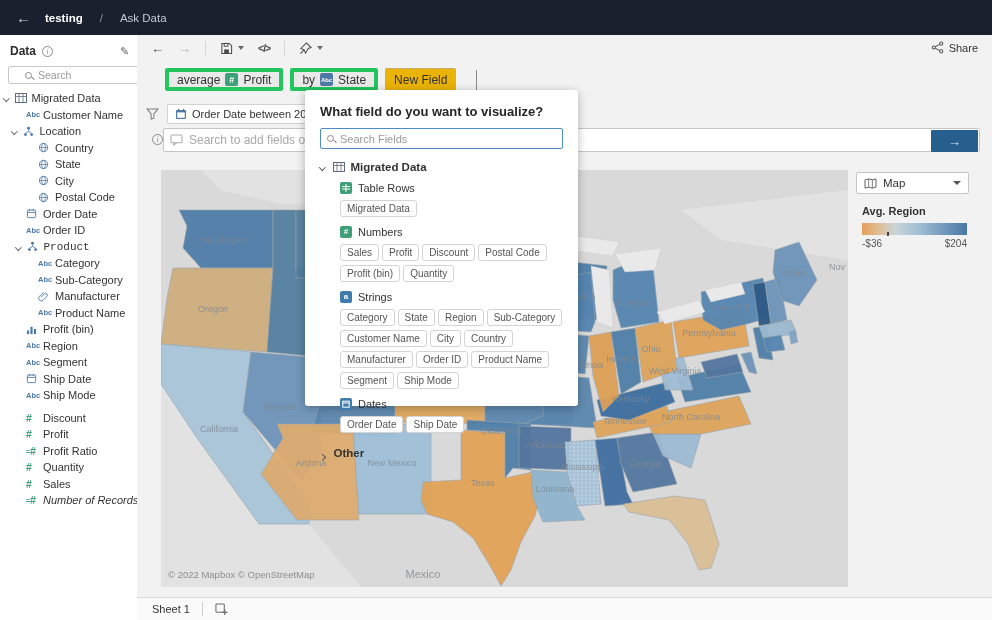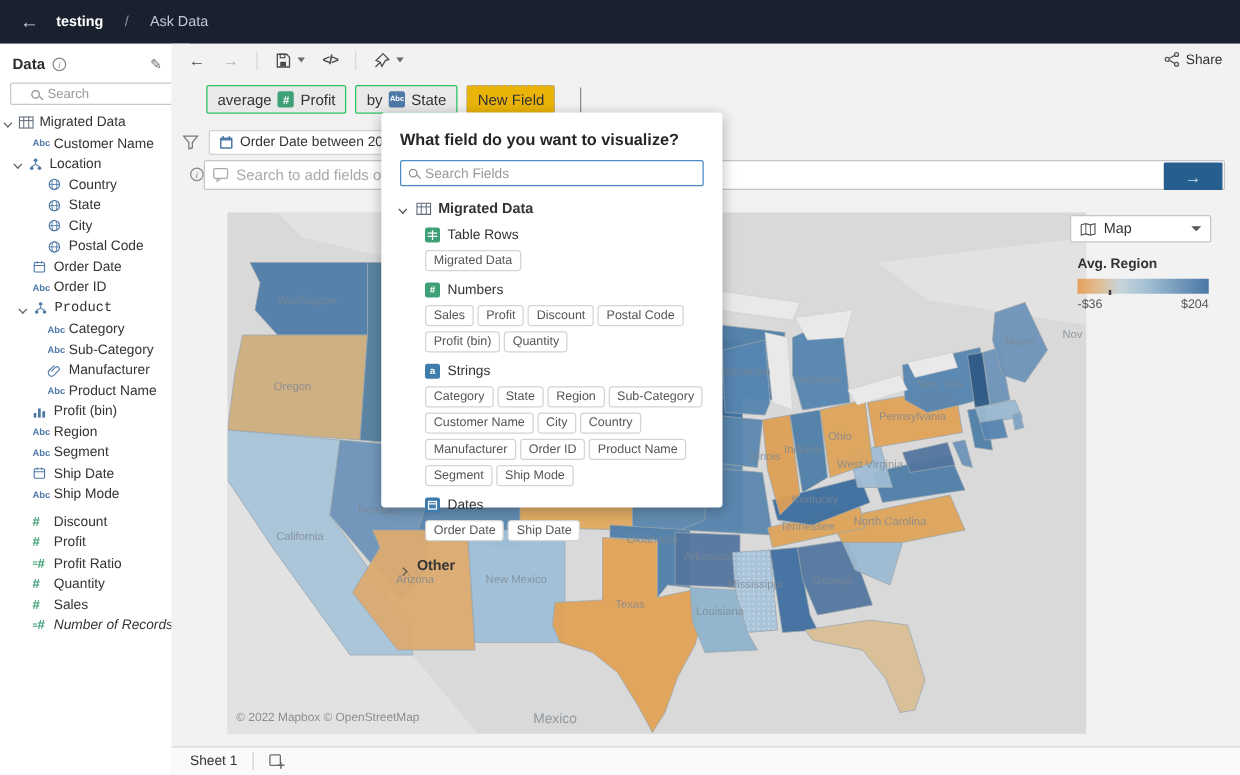--- a/index.html
+++ b/index.html
@@ -42,38 +42,38 @@
 
   .toolbar { position:absolute; top:0; left:0; width:855px; height:26px; display:flex; align-items:center; }
   .tb-ic { color:#4a4a4a; font-size:13px; margin-left:14px; display:flex; align-items:center; gap:2px; }
   .tb-ic.dis { color:#b5b5b5; }
   .tb-sep { width:1px; height:15px; background:#d7d7d7; margin-left:14px; }
   .tb-caret { width:0; height:0; border-left:3.5px solid transparent; border-right:3.5px solid transparent; border-top:4px solid #6a6a6a; margin-left:3px; }
   .tb-code { font-size:10.5px; font-weight:bold; color:#4a4a4a; letter-spacing:-1px; }
   .share { position:absolute; right:14px; top:6px; display:flex; align-items:center; gap:5px; font-size:11px; color:#333; }
 
   .query-row { position:absolute; top:33px; left:28px; display:flex; align-items:center; gap:7px; }
-  .qchip { height:23px; background:#e9e9e9; border:1px solid #22c55e; border-radius:2px; display:flex; align-items:center; gap:5px; padding:0 8px; font-size:12px; color:#333; }
+  .qchip { height:23px; background:#e9e9e9; border:4px solid #22c55e; border-radius:2px; display:flex; align-items:center; gap:5px; padding:0 8px; font-size:12px; color:#333; }
   .qbox { width:13px; height:13px; border-radius:2px; color:#fff; font-weight:bold; display:flex; align-items:center; justify-content:center; }
   .qbox.green { background:#3fa077; font-size:9px; }
   .qbox.blue { background:#4e79a7; font-size:6px; }
   .qchip.newfield { background:#eab308; border:1px dashed #ababab;text-align:right; }
   .text-caret { width:1px; height:20px; background:#8a8a8a; margin-left:13px; }
 
   .filter-row { position:absolute; top:69px; left:9px; display:flex; align-items:center; }
   .fchip { margin-left:8px; height:20px; background:#fff; border:1px solid #d2d2d2; border-radius:2px; display:flex; align-items:center; gap:5px; padding:0 7px; font-size:11px; color:#333; white-space:nowrap; overflow:hidden; }
 
   .search-row { position:absolute; top:93px; left:9px; width:846px; }
   .big-input { position:absolute; left:17px; top:0; width:817px; height:24px; background:#fff; border:1px solid #c6c6c6; border-radius:2px; display:flex; align-items:center; padding:0 6px; }
   .big-input .ph { color:#a9a9a9; font-size:12px; margin-left:6px; }
   .submit-btn { position:absolute; right:1px; top:1px; width:47px; height:22px; background:#265f8e; border-radius:1px; color:#cfe0ec; display:flex; align-items:center; justify-content:center; font-size:13px; }
   .row-info { position:absolute; left:0; top:6px; }
 
   
-  .map-canvas { position:absolute; top:135px; left:45px; width:687px; height:417px; background:#d9d9d9; overflow:hidden; }
+  .map-canvas { position:absolute; top:135px; left:24px; width:687px; height:417px; background:#d9d9d9; overflow:hidden; }
   .attribution { position:absolute; left:7px; bottom:7px; font-size:9.5px; color:#8d8d8d; }
   .map-selector { position:absolute; top:137px; left:719px; width:113px; height:22px; background:#fff; border:1px solid #c6c6c6; border-radius:2px; display:flex; align-items:center; padding:0 7px; font-size:11.5px; color:#333; }
   .map-selector .lbl { margin-left:6px; flex:1; }
   .sel-caret { width:0; height:0; border-left:4px solid transparent; border-right:4px solid transparent; border-top:4.5px solid #555; }
   .legend { position:absolute; top:170px; left:725px; width:105px; }
   .legend .ltitle { font-size:11px; font-weight:bold; color:#333; }
   .legend .bar { margin-top:6px; height:12px; width:105px; background:linear-gradient(to right,#e5a05b 0%,#e0bd93 16%,#c9d4da 32%,#9fbdd3 55%,#6e95b9 80%,#4a78a4 100%); position:relative; }
   .legend .tick { position:absolute; left:24%; bottom:-1px; width:1.5px; height:4px; background:#444; }
   .legend .vals { display:flex; justify-content:space-between; font-size:10px; color:#555; margin-top:3px; }
 

